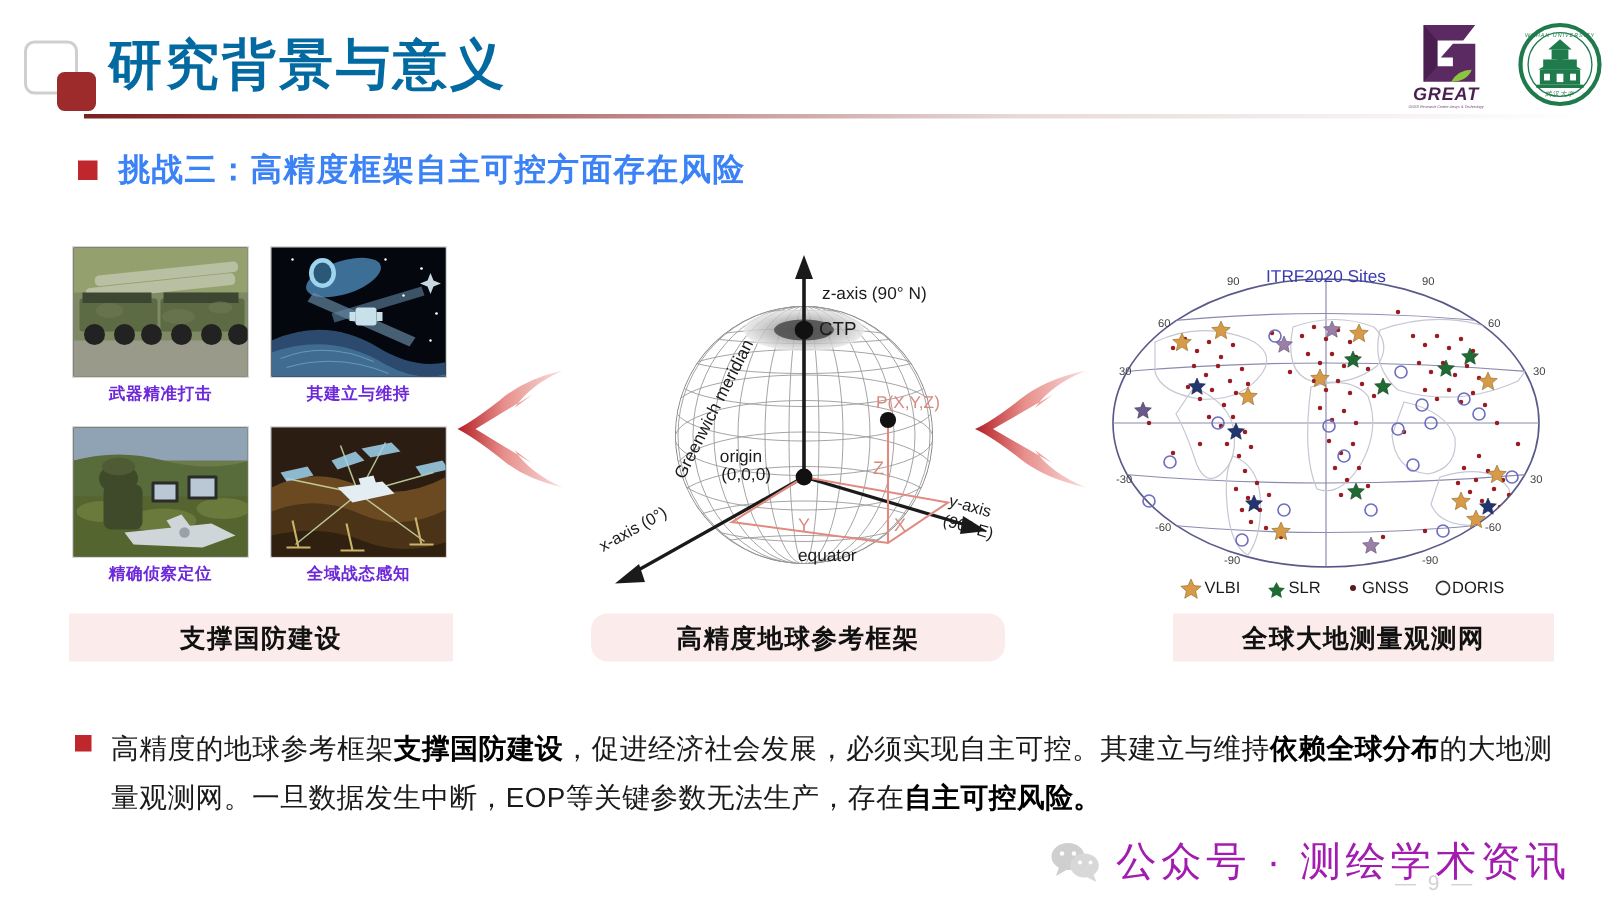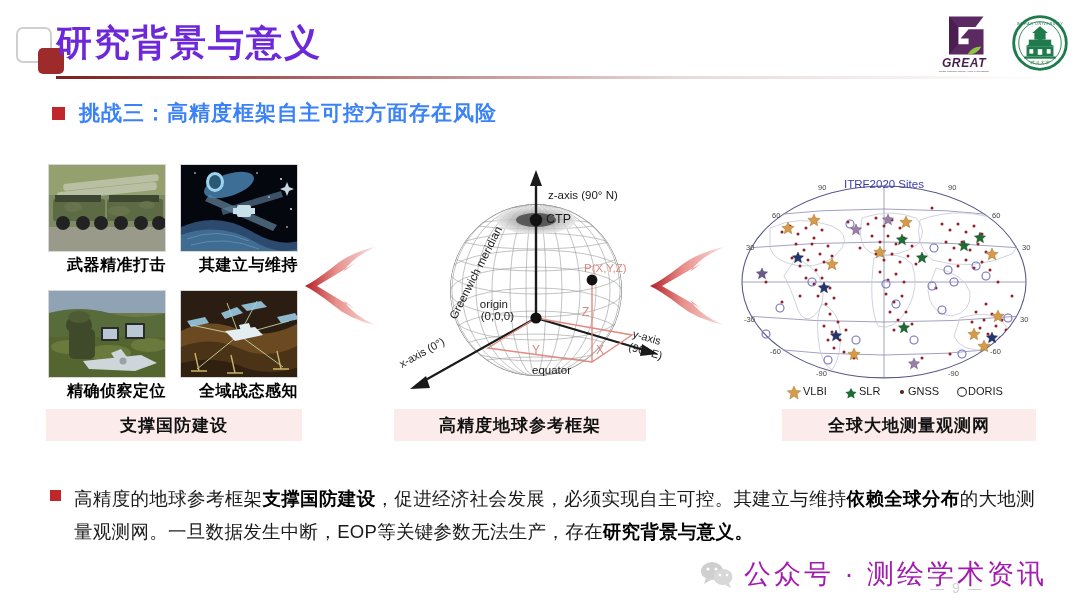--- a/index.html
+++ b/index.html
@@ -33,25 +33,25 @@
     position: absolute;
     left: 38px;
     top: 48px;
     width: 26px;
     height: 26px;
     background: #9e2b2b;
     border-radius: 5px;
   }
   .page-title {
     position: absolute;
-    left: 56px;
+    left: 72px;
     top: 20px;
     font-size: 36px;
     font-weight: bold;
-    color: #6d28d9;
+    color: #0369a1;
     letter-spacing: 2px;
     line-height: 46px;
     white-space: nowrap;
   }
   .title-rule {
     position: absolute;
     left: 56px;
     top: 76px;
     width: 1000px;
     height: 3px;
@@ -110,24 +110,24 @@
     height: 88px;
     border: 1px solid #d7d7d7;
     box-sizing: border-box;
     overflow: hidden;
     position: relative;
     background: #222;
   }
   .photo-frame svg { display: block; }
   .photo-cap {
     margin-top: 3px;
-    font-size: 16px;
+    font-size: 11px;
     font-weight: bold;
-    color: #000000;
-    text-align: right;
+    color: #6d28d9;
+    text-align: center;
     letter-spacing: 0.5px;
     white-space: nowrap;
   }
 
   
   .arrow { position: absolute; }
   .arrow-left-1 { left: 303px; top: 243px; }
   .arrow-left-2 { left: 648px; top: 243px; }
 
   
@@ -159,21 +159,21 @@
     justify-content: center;
   }
   .banner span {
     font-size: 17px;
     font-weight: bold;
     color: #111;
     letter-spacing: 1px;
     white-space: nowrap;
   }
   .banner-1 { left: 46px;  top: 409px; width: 256px; }
-  .banner-2 { left: 394px; top: 409px; width: 252px; }
+  .banner-2 { left: 394px; top: 409px; width: 276px; border-radius: 11px; }
   .banner-3 { left: 782px; top: 409px; width: 254px; }
 
   
   .para-row {
     position: absolute;
     left: 50px;
     top: 482px;
     width: 985px;
     display: flex;
     gap: 13px;
@@ -733,21 +733,21 @@
   <div class="banner banner-2">
     <span>高精度地球参考框架</span>
   </div>
   <div class="banner banner-3">
     <span>全球大地测量观测网</span>
   </div>
 
   <div class="para-row">
     <span class="para-bullet"></span>
     <div class="para-text">
-      <span>高精度的地球参考框架</span><b>支撑国防建设</b><span>，促进经济社会发展，必须实现自主可控。其建立与维持</span><b>依赖全球分布</b><span>的大地测量观测网。一旦数据发生中断，EOP等关键参数无法生产，存在</span><b>研究背景与意义。</b>
+      <span>高精度的地球参考框架</span><b>支撑国防建设</b><span>，促进经济社会发展，必须实现自主可控。其建立与维持</span><b>依赖全球分布</b><span>的大地测量观测网。一旦数据发生中断，EOP等关键参数无法生产，存在</span><b>自主可控风险。</b>
     </div>
   </div>
 
   <div class="watermark">
     <svg width="34" height="28" viewBox="0 0 34 28">
       <ellipse cx="12" cy="11" rx="11" ry="9" fill="#cfcfcf"></ellipse>
       <polygon points="6,18 4,24 11,20" fill="#cfcfcf"></polygon>
       <ellipse cx="23" cy="17" rx="9.5" ry="8" fill="#d8d8d8"></ellipse>
       <polygon points="29,23 31,28 25,25" fill="#d8d8d8"></polygon>
       <g fill="#ffffff">

